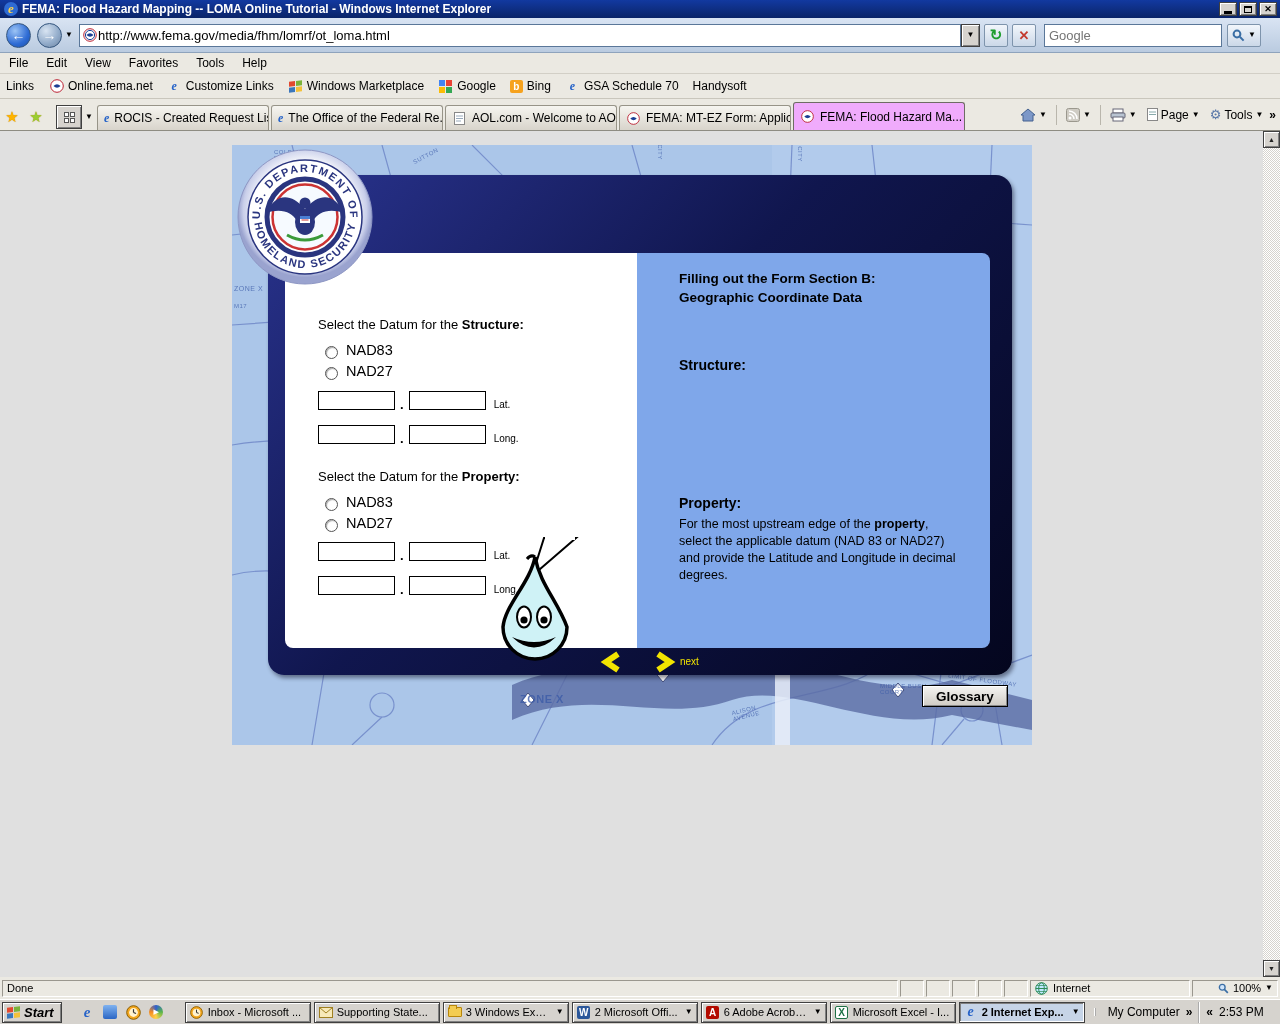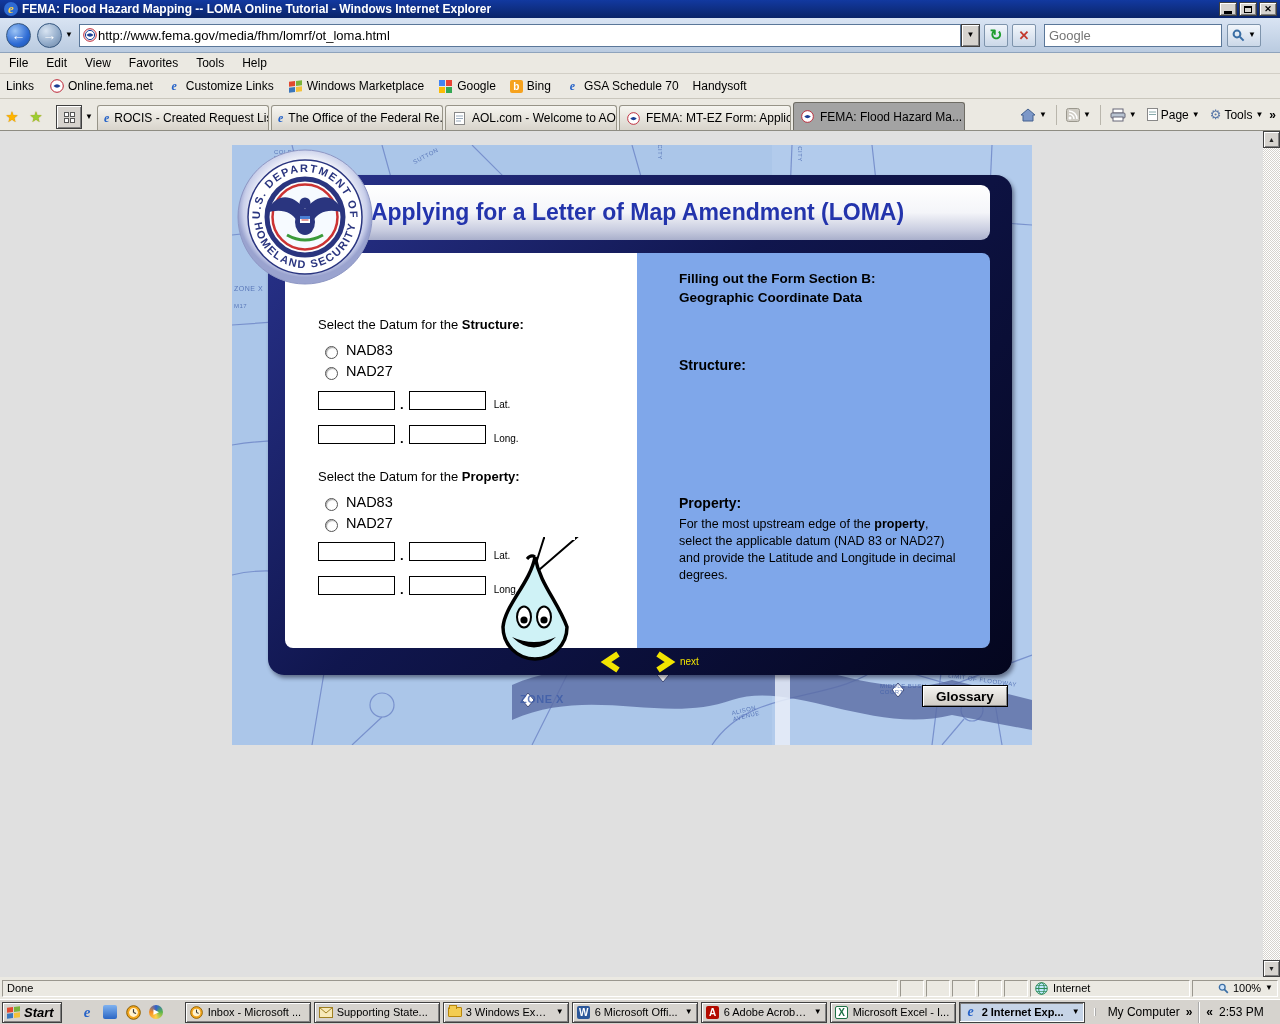--- a/index.html
+++ b/index.html
@@ -42,21 +42,21 @@
   #linksbar { position:absolute; left:0; top:74px; width:1280px; height:25px; background:#EBE9E2; display:flex; align-items:center; border-bottom:1px solid #C9C6BC; font-size:12px; }
   #linksbar .lbl { padding:0 8px 0 6px; }
   .linkitem { display:flex; align-items:center; gap:4px; padding:0 7px; }
   .icon14 { width:15px; height:15px; display:inline-flex; align-items:center; justify-content:center; flex:none; }
   #tabbar { position:absolute; left:0; top:99px; width:1280px; height:32px; background:#EBE9E2; display:flex; align-items:flex-end; border-bottom:1px solid #8E8C82; }
   .tabctl { height:24px; margin-bottom:1px; display:flex; align-items:center; justify-content:center; }
   .star { color:#FFB400; font-size:15px; text-shadow:0 0 1px #B07800; }
   .qt { display:grid; grid-template-columns:5px 5px; grid-template-rows:5px 5px; gap:1px; }
   .qt i { border:1px solid #555; background:#fdfdfd; }
   .tab { height:25px; margin:0 1px; width:172px; display:flex; align-items:center; gap:5px; padding:0 6px; background:linear-gradient(#F6F5F0,#D8D4CB); border:1px solid #979488; border-bottom:none; border-radius:3px 3px 0 0; font-size:12px; white-space:nowrap; overflow:hidden; }
-  .tab.active { height:28px; background:#a3a3a3; border-color:#6E6C64; font-size:12px; }
+  .tab.active { height:28px; background:#f0abfc; border-color:#6E6C64; font-size:12px; }
   #tabcmds { margin-left:auto; display:flex; align-items:center; height:100%; gap:2px; padding-right:4px; font-size:12px; }
   .cmd { display:flex; align-items:center; gap:3px; padding:2px 4px; }
   .vsep { width:1px; height:20px; background:#B9B6AC; margin:0 3px; }
 
   
   #viewport { position:absolute; left:0; top:131px; width:1280px; height:846px; background:#E0E0E0; }
   #scrollbar { position:absolute; right:0; top:0; width:17px; height:846px;
     background-image:conic-gradient(#fff 25%, #D6D3CE 0 50%, #fff 0 75%, #D6D3CE 0); background-size:2px 2px; }
   .scrollarrow { position:absolute; left:0; width:17px; height:17px; font-size:7px; color:#222; display:flex; align-items:center; justify-content:center; }
 
@@ -380,23 +380,20 @@
     <span class="maplabel" style="left:2px;top:140px;font-size:7px">ZONE X</span>
     <span class="maplabel" style="left:2px;top:158px">M17</span>
     <span class="maplabel" style="left:288px;top:548px;font-size:11px;font-weight:bold;opacity:.8">ZONE X</span>
     <span class="maplabel" style="left:500px;top:562px;transform:rotate(-14deg)">ALISON
 AVENUE</span>
     <span class="maplabel" style="left:648px;top:538px">MIDDLE BUSH
 COURT</span>
     <span class="maplabel" style="left:716px;top:532px;transform:rotate(8deg)">LIMIT OF FLOODWAY</span>
 
     <div id="frame">
-      <div id="titleband">
-        <span>Applying for a Letter of Map Amendment (LOMA)</span>
-      </div>
 
       <div id="contentrow">
 
         <div id="formpanel">
           <span class="prompt" style="top:64px"><span>Select the Datum for the </span><b>Structure:</b></span>
           <span class="radio" style="left:40px;top:93px"></span>
           <span class="radiolbl" style="left:61px;top:89px">NAD83</span>
           <span class="radio" style="left:40px;top:114px"></span>
           <span class="radiolbl" style="left:61px;top:110px">NAD27</span>
 
@@ -596,21 +593,21 @@
     <span class="icon13">
         <span class="folder"></span>
       </span>
     <span class="lab">3 Windows Expl...</span>
     <span class="dd">▼</span>
   </button>
   <button class="taskwin btn3d">
     <span class="icon13">
         <span class="sq" style="background:#2B579A">W</span>
       </span>
-    <span class="lab">6 Microsoft Offi...</span>
+    <span class="lab">2 Microsoft Offi...</span>
     <span class="dd">▼</span>
   </button>
   <button class="taskwin btn3d">
     <span class="icon13">
         <span class="sq" style="background:#B30B00">A</span>
       </span>
     <span class="lab">6 Adobe Acroba...</span>
     <span class="dd">▼</span>
   </button>
   <button class="taskwin btn3d">

